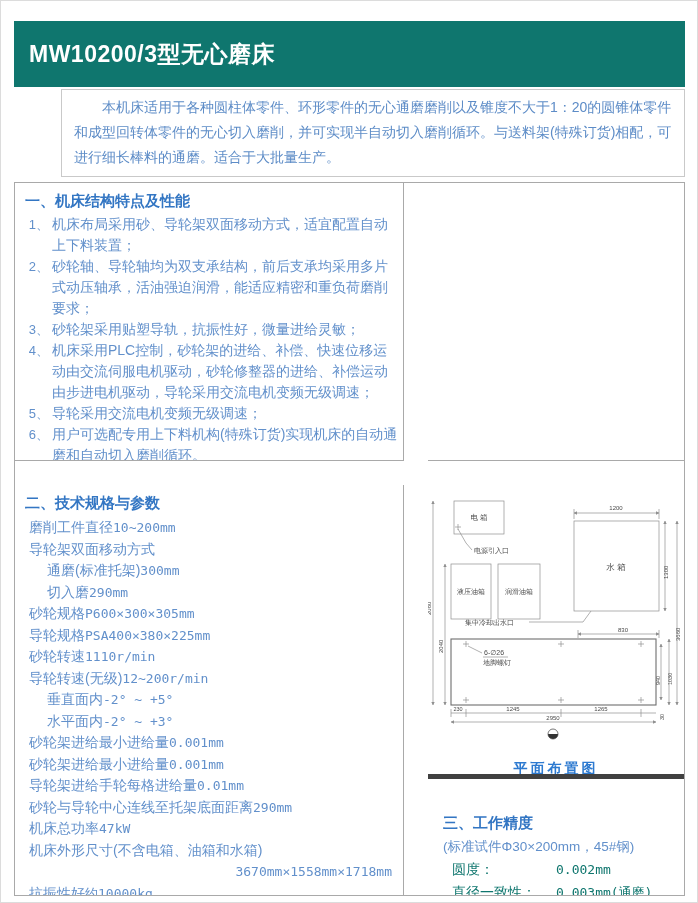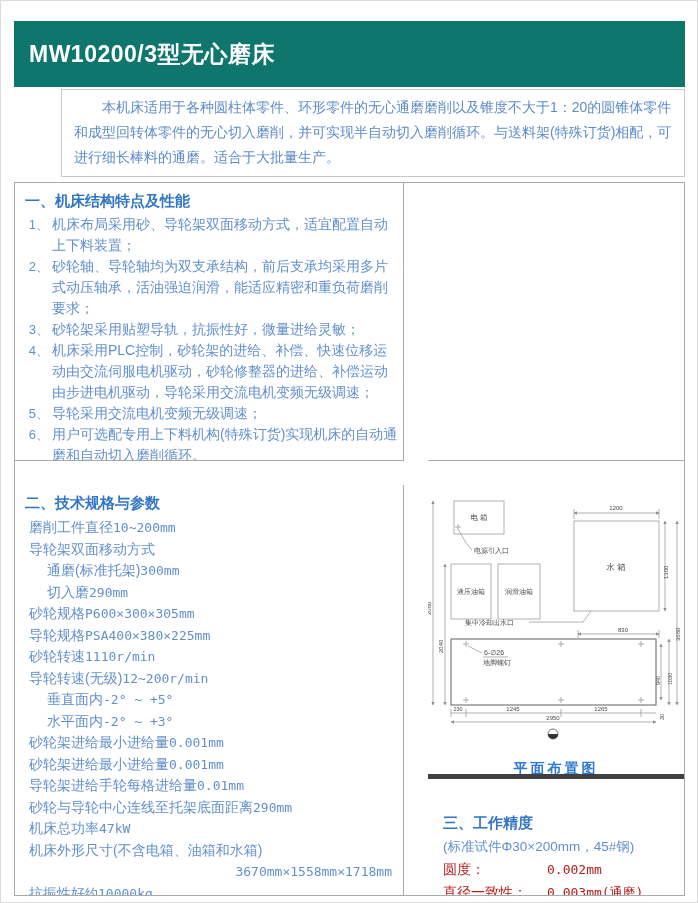--- a/index.html
+++ b/index.html
@@ -24,21 +24,21 @@
   .item{display:flex;font-size:14px;line-height:21px;color:#6290cb;}
   .item .num{flex:0 0 24px;text-align:right;margin-right:3px;font-size:13px;}
   .item .txt{flex:1;}
   .spec{margin-top:3px;padding-right:11px;}
   .srow{display:flex;justify-content:flex-start;font-size:14px;line-height:21.5px;color:#6290cb;}
   .srow .lbl{padding-left:4px;white-space:nowrap;}
   .srow.ind .lbl{padding-left:22px;}
   .srow .val{font-family:"DejaVu Sans Mono",monospace;font-size:13px;white-space:nowrap;}
   .srow.valonly{justify-content:flex-end;}
   .s3note{font-size:13.5px;line-height:22px;color:#6290cb;margin-top:2px;}
-  .s3row{display:flex;font-size:14px;line-height:23px;color:#b91c1c;}
+  .s3row{display:flex;font-size:14px;line-height:23px;color:#0f766e;margin-left:9px;}
   .s3row .lbl{width:104px;white-space:nowrap;}
   .s3row .val{font-family:"DejaVu Sans Mono",monospace;font-size:13px;}
   svg.plan{display:block;margin:2px auto 0;}
   svg.plan line,svg.plan rect,svg.plan polyline,svg.plan path.ln{stroke:#8f8f8f;fill:none;stroke-width:.7;}
   svg.plan rect.machine{stroke:#6e6e6e;stroke-width:1.1;}
   svg.plan text{fill:#4a4a4a;font-family:"Liberation Sans","DejaVu Sans",sans-serif;}
   .diag-caption{text-align:center;font-weight:bold;color:#2d7ad0;font-size:14px;
                 letter-spacing:3px;margin-top:15px;}
 </style>
 </head>

